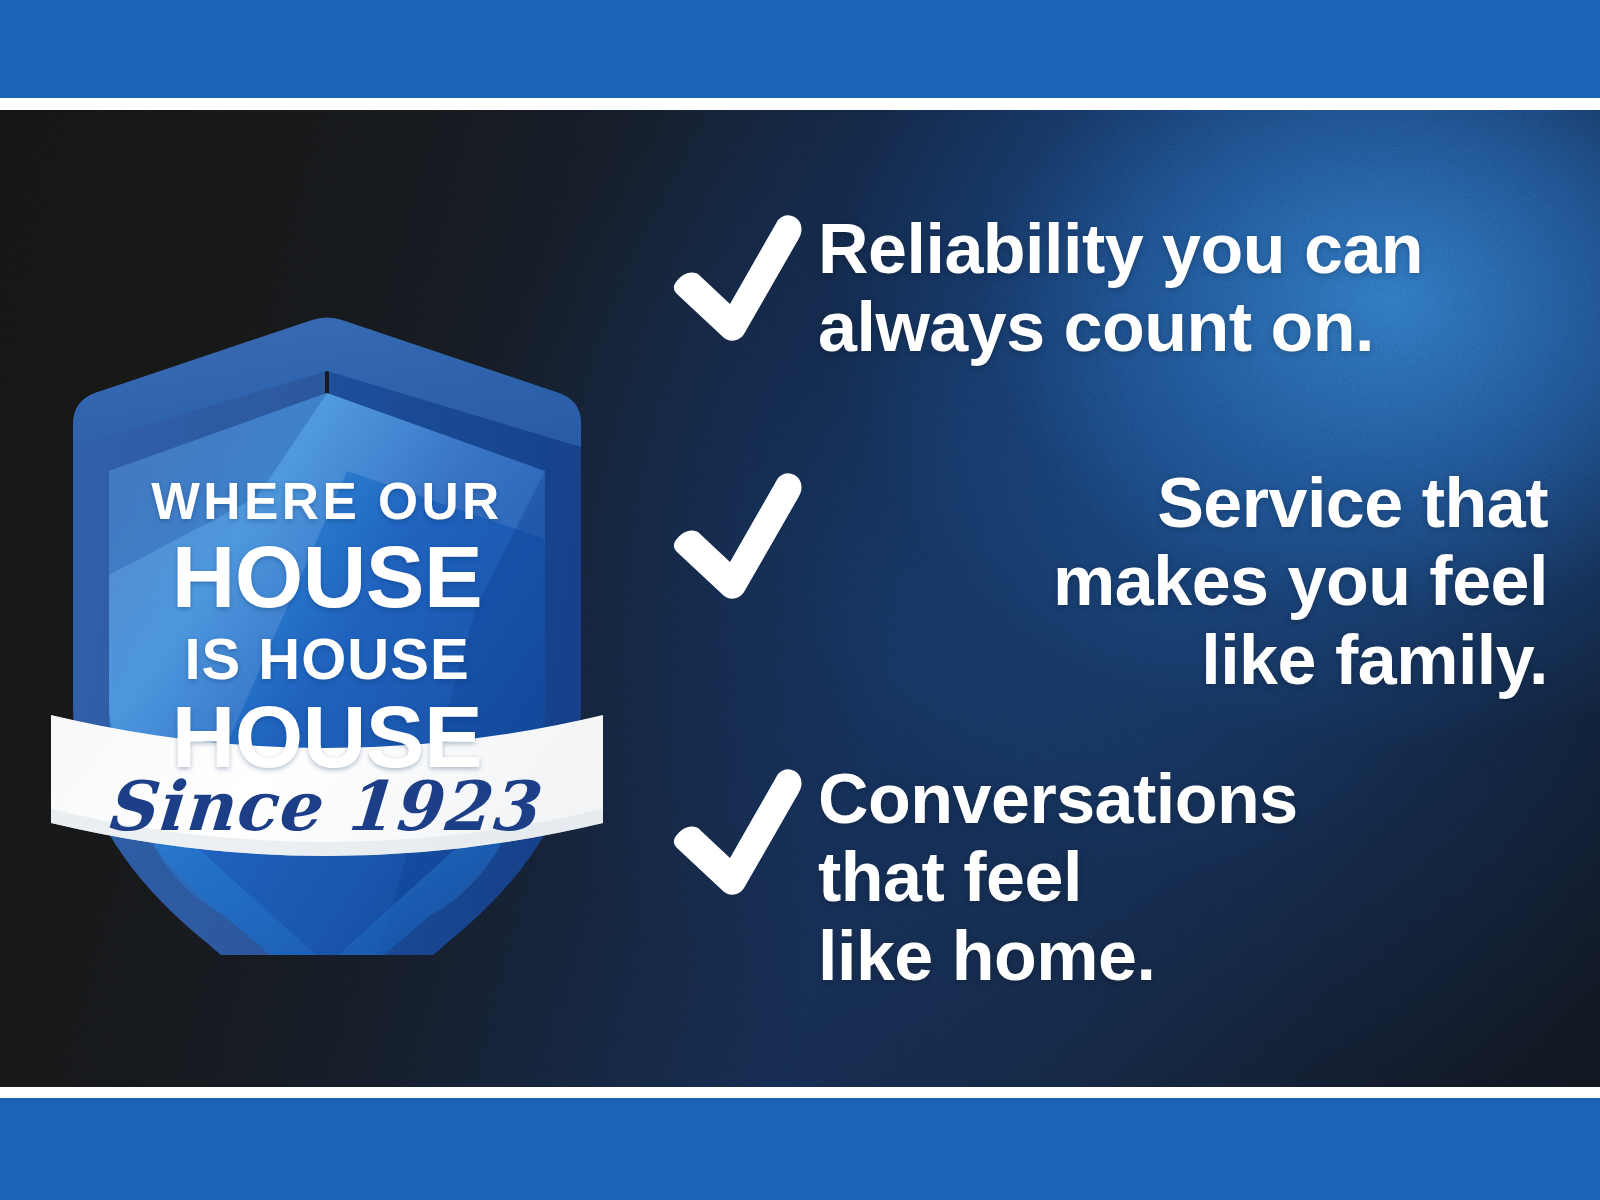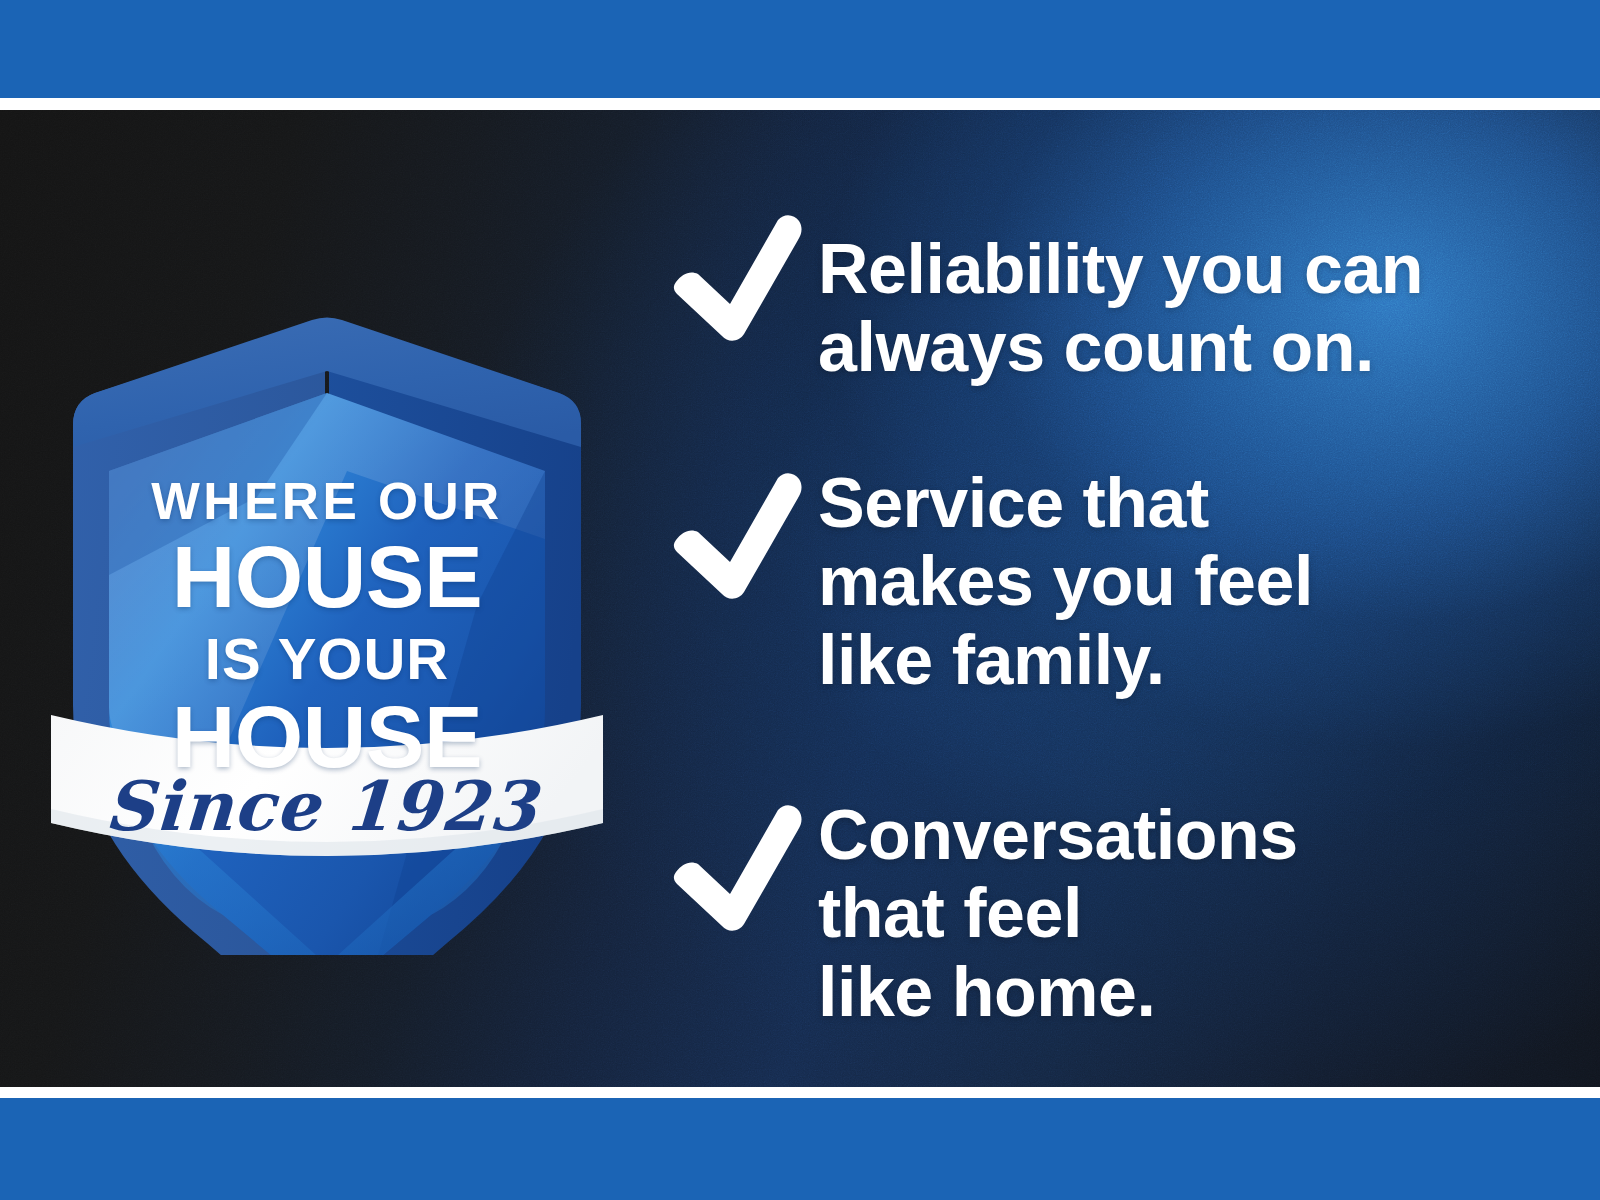--- a/index.html
+++ b/index.html
@@ -142,42 +142,42 @@
   }
   .check-row {
     position: absolute;
     left: 0;
     width: 880px;
     display: flex;
     align-items: flex-start;
   }
   #check-row-0 { top: 0px; }
   #check-row-1 { top: 258px; }
-  #check-row-2 { top: 590px; }
+  #check-row-2 { top: 554px; }
 
   .check-mark {
     flex: 0 0 auto;
     width: 150px;
     padding-top: 6px;
   }
   .check-mark svg { display: block; }
 
   .check-text {
     flex: 1 1 auto;
     color: #ffffff;
     font-family: "Liberation Sans", sans-serif;
     font-weight: bold;
     font-size: 70px;
     line-height: 1.12;
     letter-spacing: -0.5px;
     white-space: pre-line;
     text-shadow: 0 2px 7px rgba(0,0,0,0.22);
   }
-  #check-text-0 { margin-top: 24px; }
-  #check-text-1 { margin-top: 0px; }
+  #check-text-0 { margin-top: 4px; }
+  #check-text-1 { margin-top: 0px; text-align: right; }
   #check-text-2 { margin-top: 0px; }
 </style>
 </head>
 <body>
 
 <div id="banner">
 
   <div id="brand-bar-top" class="brand-bar"></div>
 
   <div id="stage">
@@ -259,21 +259,21 @@
         <path d="M92,540 Q120,610 176,640 L274,722 Q280,727 286,722 L384,640 Q440,610 468,540
                  L468,520 L280,690 L92,520 Z" fill="url(#gBottomFace)" opacity="0.55"></path>
 
         <path d="M4,440 Q280,506 556,440 L556,548 Q280,614 4,548 Z" fill="url(#gRibbon)"></path>
 
         <path d="M4,534 Q280,600 556,534 L556,548 Q280,614 4,548 Z" fill="#dde3ea" opacity="0.55"></path>
       </svg>
 
       <div class="shield-type" id="shield-line-1">WHERE OUR</div>
       <div class="shield-type" id="shield-line-2">HOUSE</div>
-      <div class="shield-type" id="shield-line-3">IS YOUR</div>
+      <div class="shield-type" id="shield-line-3">IS HOUSE</div>
       <div class="shield-type" id="shield-line-4">HOUSE</div>
 
       <div id="shield-since">Since 1923</div>
     </div>
 
     <div id="checklist">
 
       <div class="check-row" id="check-row-0">
         <div class="check-mark">
           <svg width="136" height="130" viewBox="0 0 136 130" xmlns="http://www.w3.org/2000/svg">

